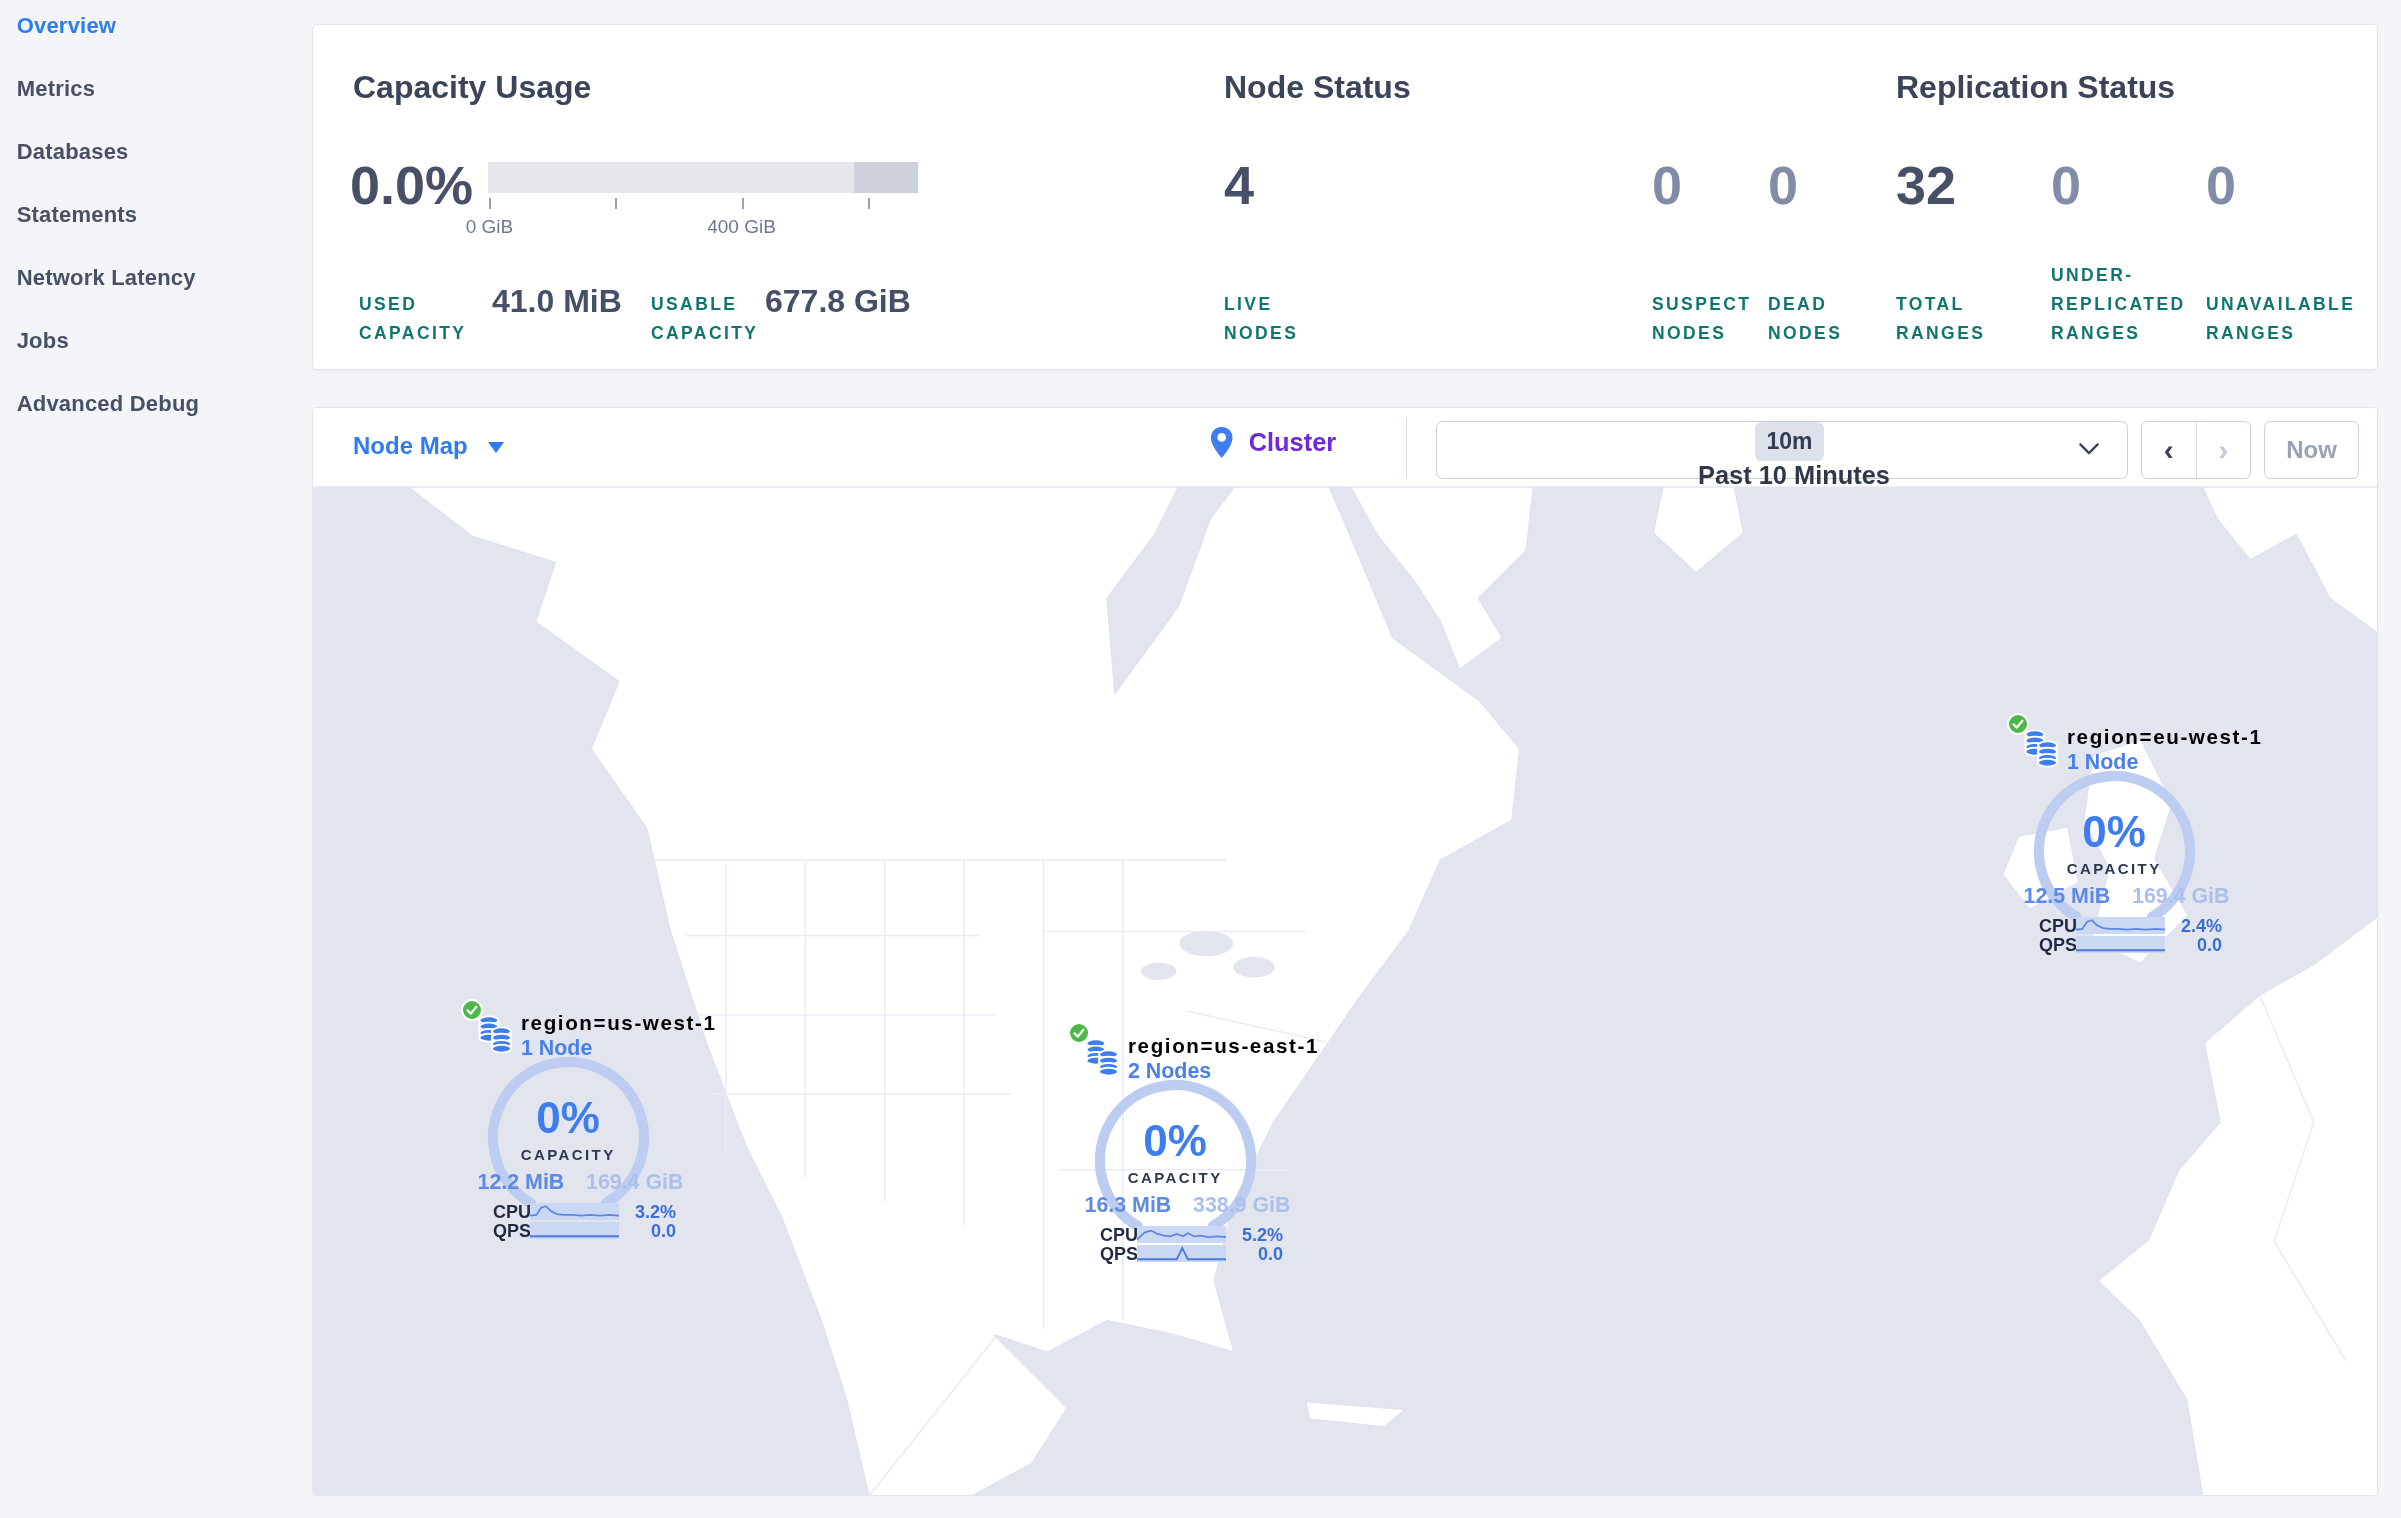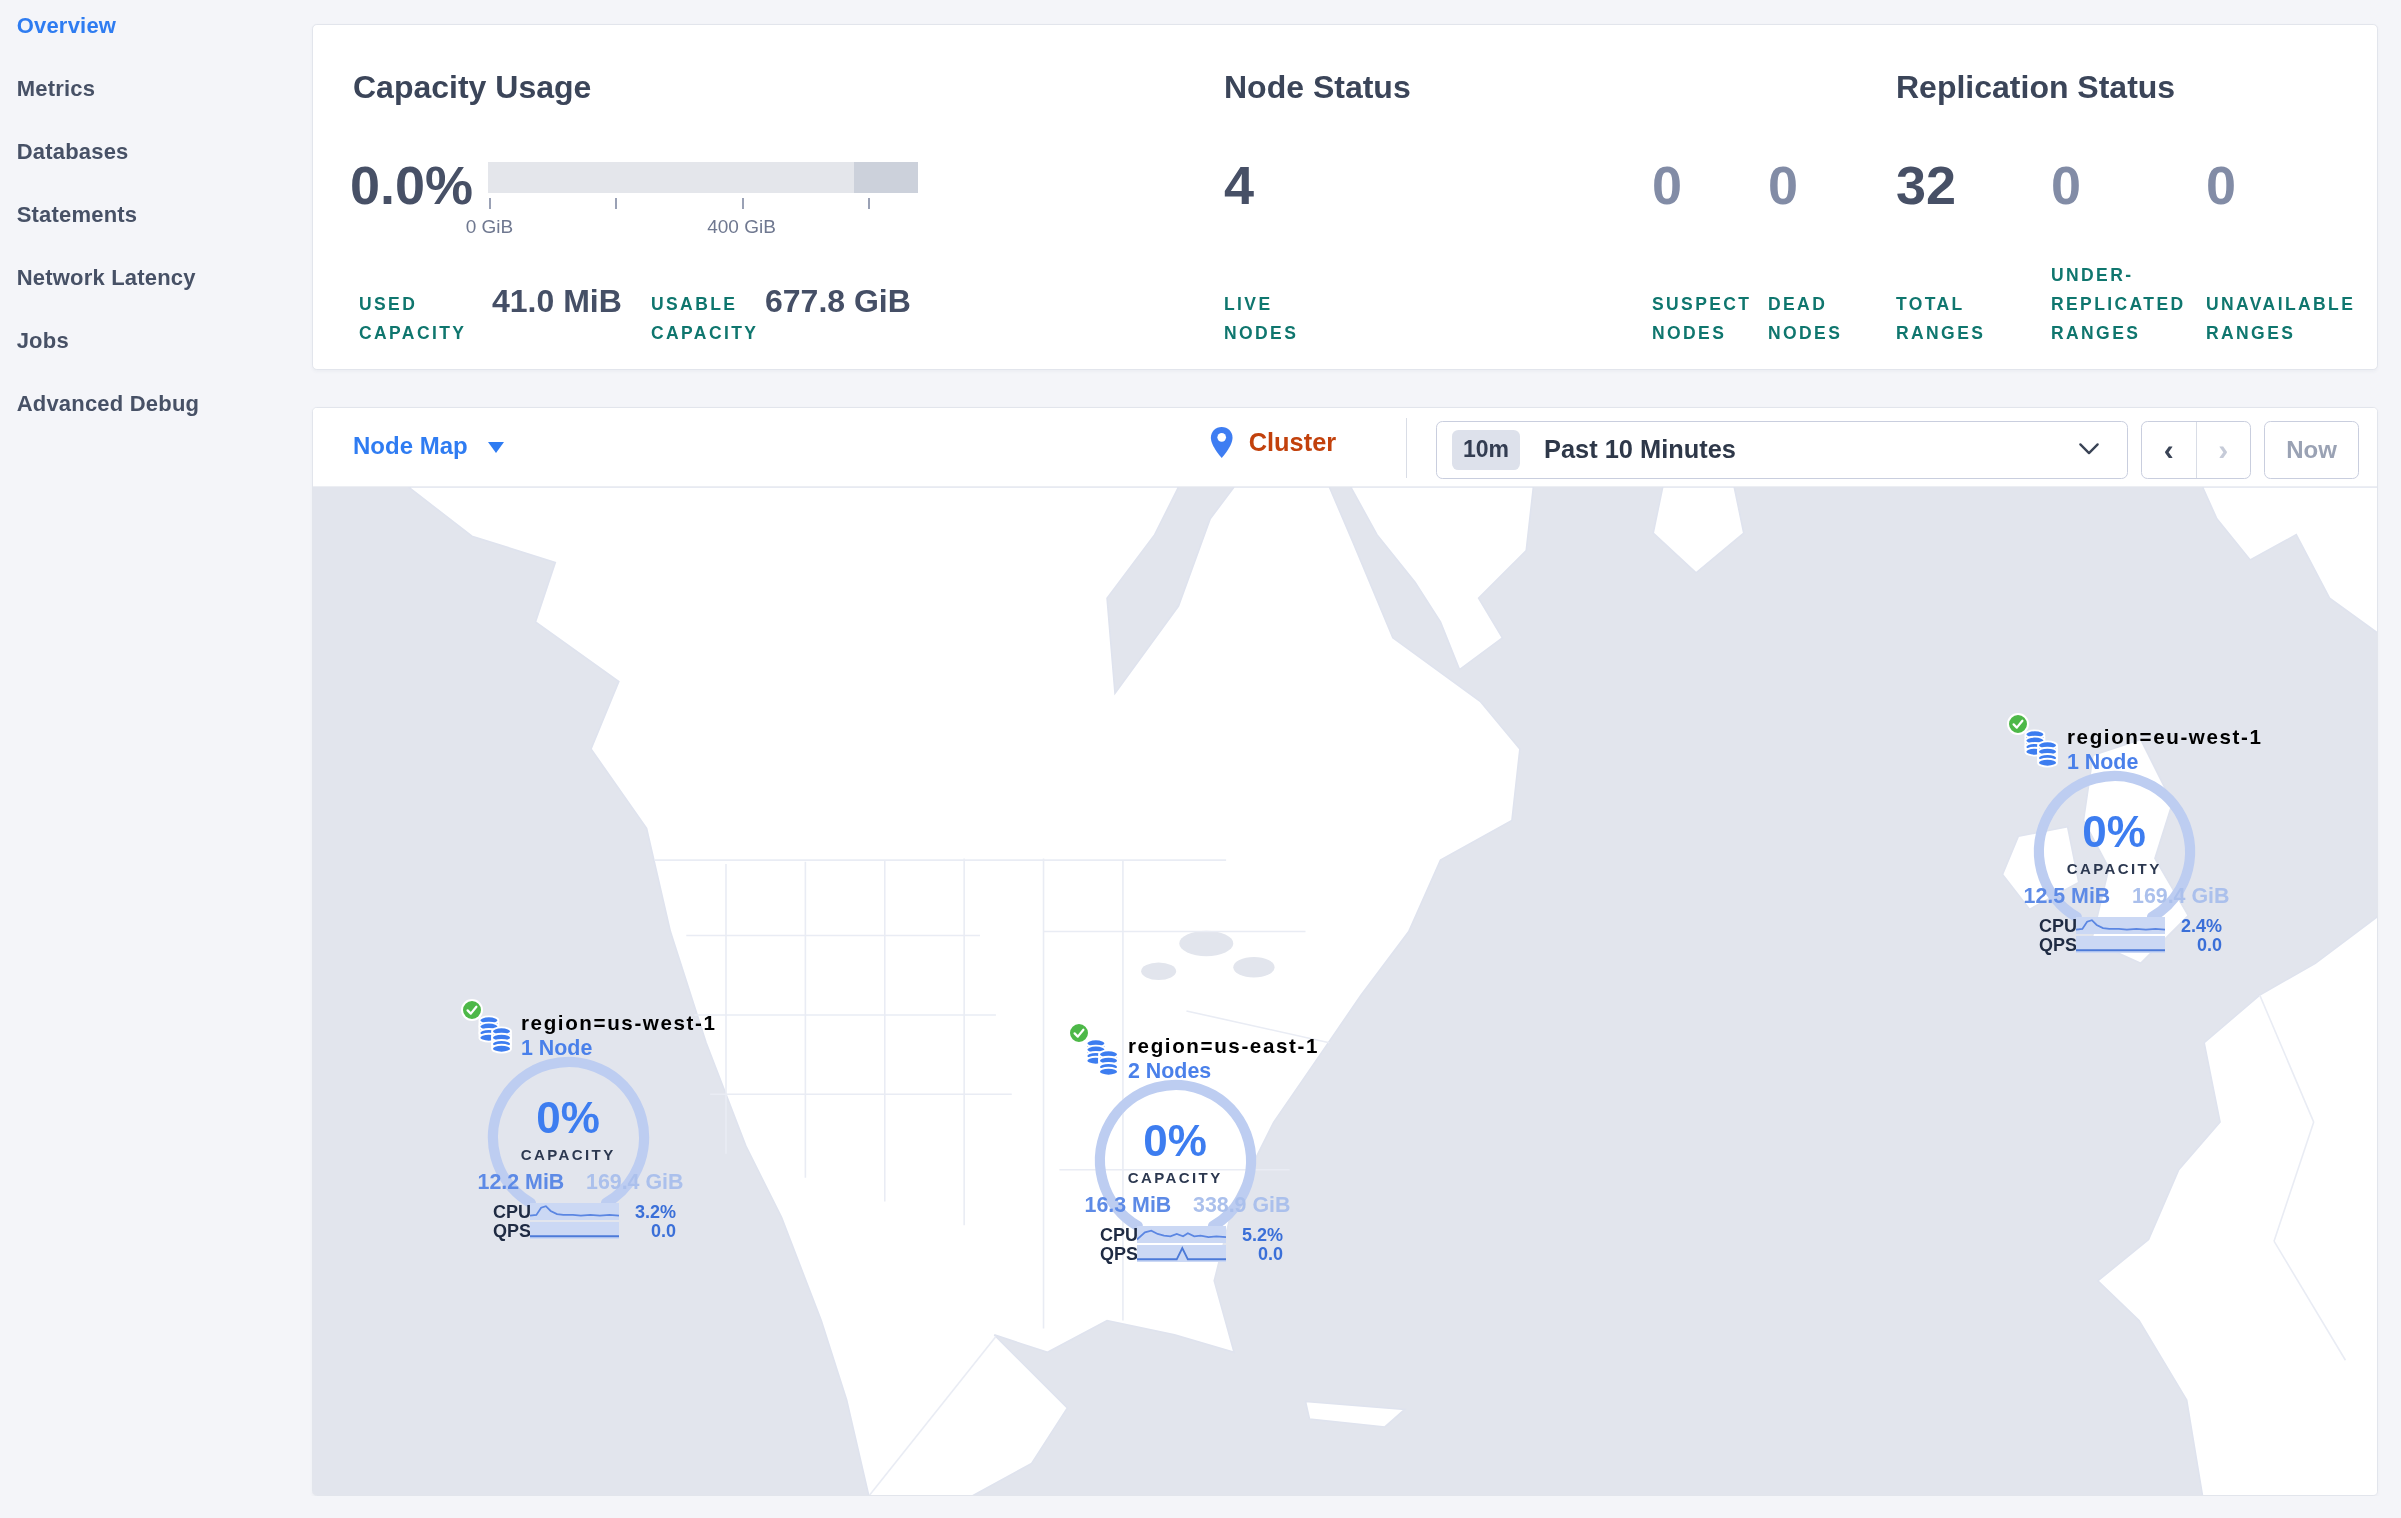--- a/index.html
+++ b/index.html
@@ -34,25 +34,25 @@
   
   .map-panel { left:312px; top:407px; width:2066px; height:1089px; overflow:hidden; }
   .map-toolbar { position:absolute; left:0; top:0; width:100%; height:79px; background:#fff;
     border-bottom:0.8px solid #eceef3; z-index:5; }
   .view-selector { position:absolute; left:40px; top:24px; font-size:24px; font-weight:600;
     color:#2f7cf2; cursor:pointer; }
   .view-caret { display:inline-block; margin-left:20.6px; width:0; height:0;
     border-left:8.7px solid transparent; border-right:8.7px solid transparent;
     border-top:11px solid #2f7cf2; vertical-align:middle; }
   .breadcrumb { position:absolute; left:896px; top:17.5px; display:flex; align-items:center; cursor:pointer; }
-  .breadcrumb-label { margin-left:14.3px; font-size:25.4px; font-weight:600; color:#c2410c; }
+  .breadcrumb-label { margin-left:14.3px; font-size:25.4px; font-weight:600; color:#6d28d9; }
   .toolbar-divider { position:absolute; left:1093px; top:9.5px; width:0.8px; height:60px; background:#d9dde6; }
 
   .time-dropdown { position:absolute; left:1123px; top:12.7px; width:692px; height:58px; background:#fff;
-    border:0.8px solid #c9cede; border-radius:6.4px; cursor:pointer; display:flex; align-items:center; }
+    border:0.8px solid #c9cede; border-radius:6.4px; cursor:pointer; display:flex; align-items:center;flex-direction:column; }
   .time-badge { margin-left:15px; padding:6.4px 11px; background:#dde1eb; border-radius:6.4px;
     font-size:23px; font-weight:700; color:#333d52; }
   .time-range { margin-left:24px; font-size:25.4px; font-weight:600; color:#2e3849; }
   .time-chevron { position:absolute; right:27px; top:20.6px; }
 
   .arrow-group { position:absolute; left:1828px; top:12.7px; width:110px; height:58px; background:#fff;
     border:0.8px solid #c9cede; border-radius:6.4px; display:flex; }
   .arrow-btn { flex:1; display:flex; align-items:center; justify-content:center;
     font-size:30px; font-weight:700; cursor:pointer; }
   .arrow-btn.prev { color:#3a4456; border-right:0.8px solid #d9dde6; }

